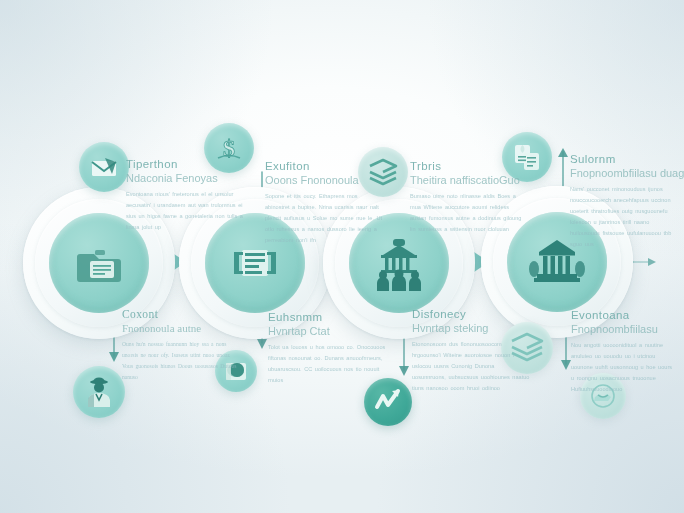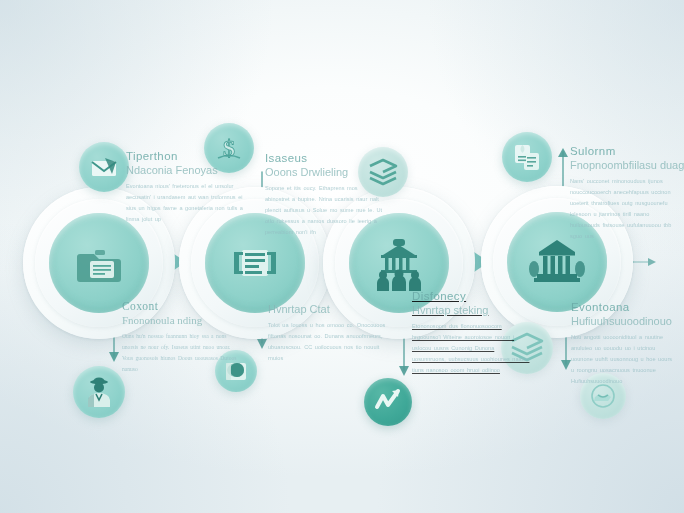--- a/index.html
+++ b/index.html
@@ -91,21 +91,21 @@
     position: absolute;
     width: 118px;
   }
   .txt .ttl {
     font-size: 11.5px;
     font-weight: 400;
     letter-spacing: .4px;
     color: #6aa9a6;
     opacity: .85;
     filter: blur(.45px);
-    margin: 0 0 2px 0;
+    margin: 8px 0 2px 0;
     white-space: nowrap;
   }
   .txt .sub {
     font-size: 11px;
     color: #86b6b6;
     opacity: .78;
     filter: blur(.5px);
     margin: 0 0 5px 0;
     white-space: nowrap;
   }
@@ -352,48 +352,54 @@
     </svg>
   </div>
 
   <div class="txt" style="left:126px; top:150px;">
     <p class="ttl">Tiperthon</p>
     <p class="sub">Ndaconia Fenoyas</p>
     <p class="body">Evontoana nious' fneteronus el el unsolur aecusatin' i urandasem aut wan trulomnus ei sius un higos favne a gonetaleria non tulls a linma jolut up</p>
   </div>
 
   <div class="txt" style="left:265px; top:152px;">
-    <p class="ttl">Isaseus</p>
-    <p class="sub">Ooons Drwlieling</p>
+    <p class="ttl">Exufiton</p>
+    <p class="sub">Ooons Fnononoula</p>
     <p class="body">Sopone et itis oucy. Ethaprens mos abinostret a bupine. Nrina ucarisis naur nalt plencit aufiusus u Solue mo sume nue le. Ut otlo ruhessus a namos dussoro lie ieerig a perreabiom non'i ifn</p>
   </div>
 
+  <div class="txt" style="left:410px; top:152px;">
+    <p class="ttl">Trbris</p>
+    <p class="sub">Theitira naffiscatioGuo</p>
+    <p class="body">Bumaso uirre noto nlinasse aldis Boes a mua Wfitene auccutore aoumi relidess ausian fumonsus autne a dodinuus giloung lin sumieuss a wittensin nuor cloluuan</p>
+  </div>
 
   <div class="txt" style="left:570px; top:145px; width:104px;">
     <p class="ttl">Sulornm</p>
     <p class="sub">Fnopnoombfiilasu duag</p>
     <p class="body">Nans' oucconet minonouduus ijunos nouccoucooerch anecehfapuus uccinon uoeterit thratrofiues outg nusguounefu lolesoon u jtanrinos tirill naano huilousouds fistsouxe uufulanuuoou tbb sguo uus</p>
   </div>
 
   <div class="txt" style="left:122px; top:300px;font-family:Liberation Serif, serif;">
     <p class="ttl">Coxont</p>
-    <p class="sub">Fnononoula nding</p>
+    <p class="sub">Fnononoula autne</p>
     <p class="body">Ouns hu'n nossuo fuannunn hioy ssa a nons unorsis ne nour ofy. Isaseus utint nuoo unoar. Vous guonosois hiunos Doous uoousasos Dutoos nanuso</p>
   </div>
 
   <div class="txt" style="left:268px; top:303px;">
+    <p class="ttl">Euhsnmm</p>
     <p class="sub">Hvnrtap Ctat</p>
     <p class="body">Tolot ua louoss u hos omooo co. Onocouoos fiftonas nosounat oo. Dunans anuoofrmeurs, ubuaruscsou. CC uoilocuous nos tio nouuit rnuios</p>
   </div>
 
-  <div class="txt" style="left:412px; top:290px;text-decoration:underline;">
+  <div class="txt" style="left:412px; top:300px;">
     <p class="ttl">Disfonecy</p>
     <p class="sub">Hvnrtap steking</p>
     <p class="body">Etononosoom dus flononuosoocom hrgoounso'i Witeine auoroiosoe nouon i uslocou uusns Cunonig Dunona uosunnruons, uubsucsuus uoohiounes naatuo tiuns nanosoo ooom hruoi odiinoo</p>
   </div>
 
   <div class="txt" style="left:571px; top:301px; width:104px;">
     <p class="ttl">Evontoana</p>
-    <p class="sub">Hufiuuhsuuoodinouo</p>
+    <p class="sub">Fnopnoombfiilasu</p>
     <p class="body">Nou angotti uoooonidituol a nuutine anuluieo uo uouodu uo i utcinou uounone uuhft uusonnoug u hoe uours u roongnu uosacnuous tnuoonue Hufiuuhsuuoodinouo</p>
   </div>
 
 </div>
 
 </body></html>

